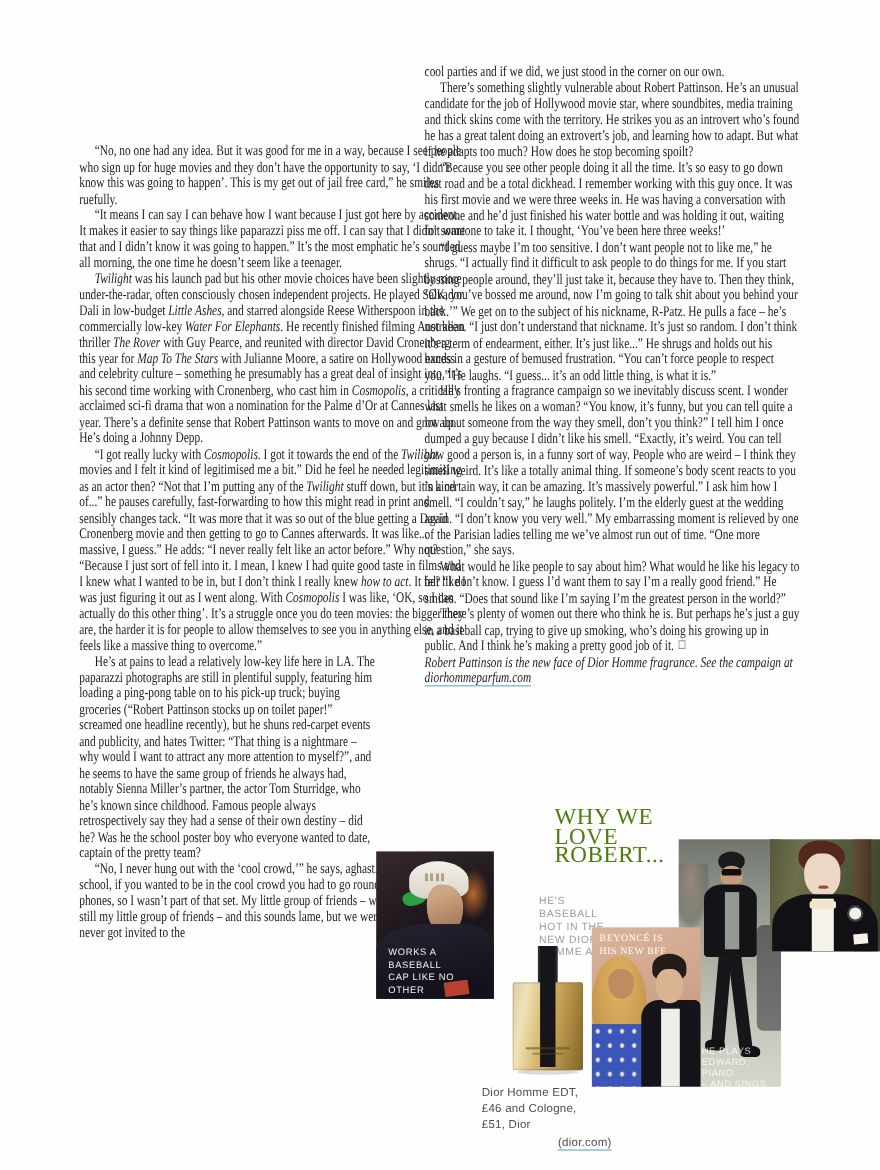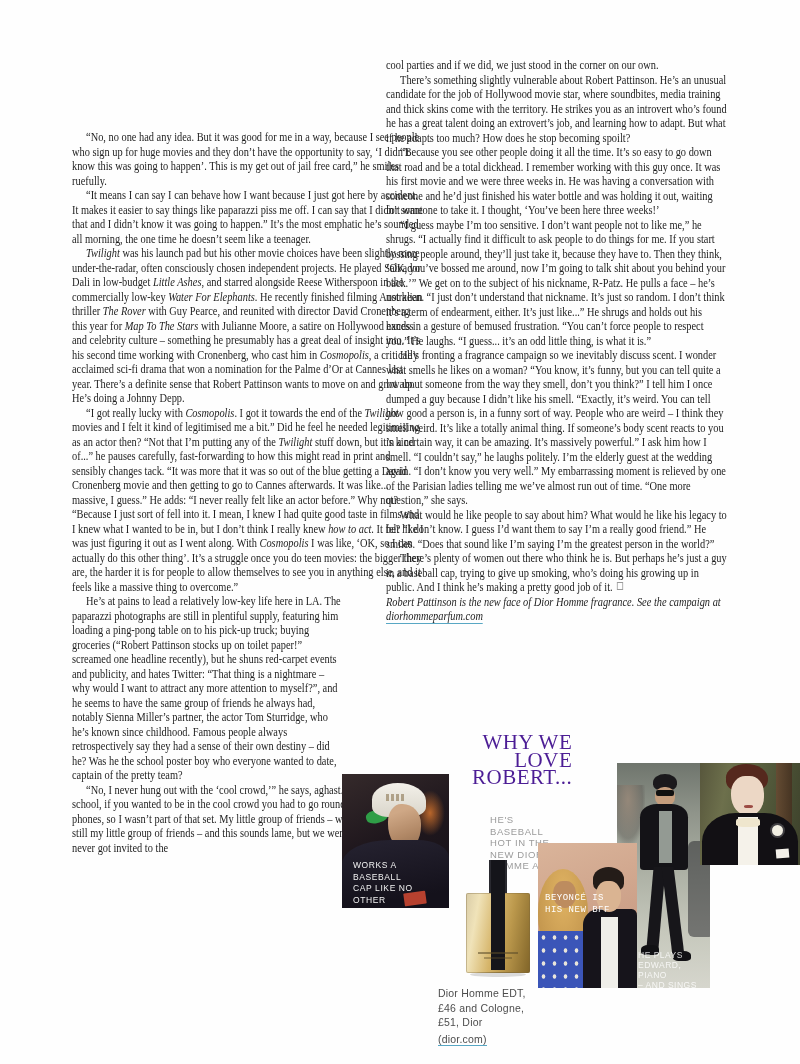--- a/index.html
+++ b/index.html
@@ -15,33 +15,33 @@
   .col p{margin:0;text-indent:18px;}
   .col p.noindent{text-indent:0;}
   .col p.credit{font-style:italic;}
   .it{font-style:italic;}
   .lnk{border-bottom:1.5px solid #58a7c4;cursor:pointer;}
   .endsq{display:inline-block;width:6px;height:6px;border:1px solid #9a9a9a;
          margin-left:5px;position:relative;top:-1px;}
   .photo-spacer{float:right;width:96px;height:168px;margin-left:8px;}
 
   
-  #sidebar-title{position:absolute;left:472px;top:734px;font-family:"Liberation Serif",serif;
-      font-size:21px;line-height:17.5px;letter-spacing:.5px;color:#4c1d95;white-space:pre-line;text-align:right;}
+  #sidebar-title{position:absolute;left:504px;top:734px;font-family:"Liberation Serif",serif;
+      font-size:21px;line-height:17.5px;letter-spacing:.5px;color:#4d7c0f;white-space:pre-line;}
 
   .tinycap{position:absolute;font-family:"Liberation Sans",sans-serif;white-space:pre-line;}
   #ads-caption{left:490px;top:814px;font-size:9.5px;line-height:11.6px;
       letter-spacing:.6px;color:#9b9b9b;}
   #overlay-orange{left:671px;top:783px;width:64px;text-align:center;z-index:6;
       font-size:8.5px;line-height:12.2px;letter-spacing:.5px;color:#ffffff;}
   #overlay-guitar{left:638px;top:950px;width:70px;z-index:6;
       font-size:8.5px;line-height:10px;letter-spacing:.5px;color:rgba(255,255,255,.8);}
   #overlay-bff{left:7px;top:3px;position:absolute;
-      font-family:Liberation Mono, monospace;white-space:pre-line;
-      font-size:9px;line-height:12px;letter-spacing:.5px;color:#ffffff;z-index:2;margin-top:46px;}
+      font-family:Liberation Serif, serif;white-space:pre-line;
+      font-size:9px;line-height:12px;letter-spacing:.5px;color:#ffffff;z-index:2;}
   #overlay-cap{left:11px;bottom:2px;position:absolute;
       font-family:"Liberation Sans",sans-serif;white-space:pre-line;
       font-size:8.5px;line-height:11.5px;letter-spacing:.6px;color:#f2f2f2;z-index:2;}
 
   
   .photo{position:absolute;overflow:hidden;}
 
   #cap-photo{left:342px;top:774px;width:107px;height:134px;z-index:1;
       background:linear-gradient(155deg,#352a2b 0%,#1f171d 45%,#141018 100%);}
   #cap-photo .light{position:absolute;right:4px;top:16px;width:30px;height:46px;
@@ -140,21 +140,21 @@
   #bottle .label2{position:absolute;left:18px;top:97px;width:28px;height:2px;background:rgba(90,74,40,.4);}
   #bottle .shadow{position:absolute;left:4px;top:112px;width:56px;height:5px;border-radius:50%;
       background:rgba(0,0,0,.14);}
 
   #product-caption{position:absolute;left:438px;top:986px;width:118px;
       font-family:"Liberation Sans",sans-serif;font-size:10.5px;line-height:14.5px;
       letter-spacing:.2px;color:#4d4d4d;white-space:pre-line;}
   #product-link{display:inline-block;margin-top:0;border-bottom:1.5px solid #58a7c4;
       font-family:"Liberation Sans",sans-serif;font-size:10.5px;color:#4d4d4d;
       letter-spacing:.2px;cursor:pointer;}
-  #product-link-wrap{position:absolute;left:438px;top:1029px;width:118px;text-align:left;text-decoration:underline;}
+  #product-link-wrap{position:absolute;left:438px;top:1029px;width:118px;text-align:right;text-decoration:underline;}
 </style>
 </head>
 <body>
 
 <div class="page">
 
   <div class="col" id="left-col">
       <p><span>“No, no one had any idea. But it was good for me in a way, because I see people who sign up for huge movies and they don’t have the opportunity to say, ‘I didn’t know this was going to happen’. This is my get out of jail free card,” he smiles ruefully.</span></p>
       <p><span>“It means I can say I can behave how I want because I just got here by accident. It makes it easier to say things like paparazzi piss me off. I can say that I didn’t want that and I didn’t know it was going to happen.” It’s the most emphatic he’s sounded all morning, the one time he doesn’t seem like a teenager.</span></p>
       <p><span class="it">Twilight</span><span> was his launch pad but his other movie choices have been slightly more under-the-radar, often consciously chosen independent projects. He played Salvador Dali in low-budget </span><span class="it">Little Ashes</span><span>, and starred alongside Reese Witherspoon in the commercially low-key </span><span class="it">Water For Elephants</span><span>. He recently finished filming Australian thriller </span><span class="it">The Rover</span><span> with Guy Pearce, and reunited with director David Cronenberg this year for </span><span class="it">Map To The Stars</span><span> with Julianne Moore, a satire on Hollywood excess and celebrity culture – something he presumably has a great deal of insight into. It’s his second time working with Cronenberg, who cast him in </span><span class="it">Cosmopolis</span><span>, a critically acclaimed sci-fi drama that won a nomination for the Palme d’Or at Cannes last year. There’s a definite sense that Robert Pattinson wants to move on and grow up. He’s doing a Johnny Depp.</span></p>

